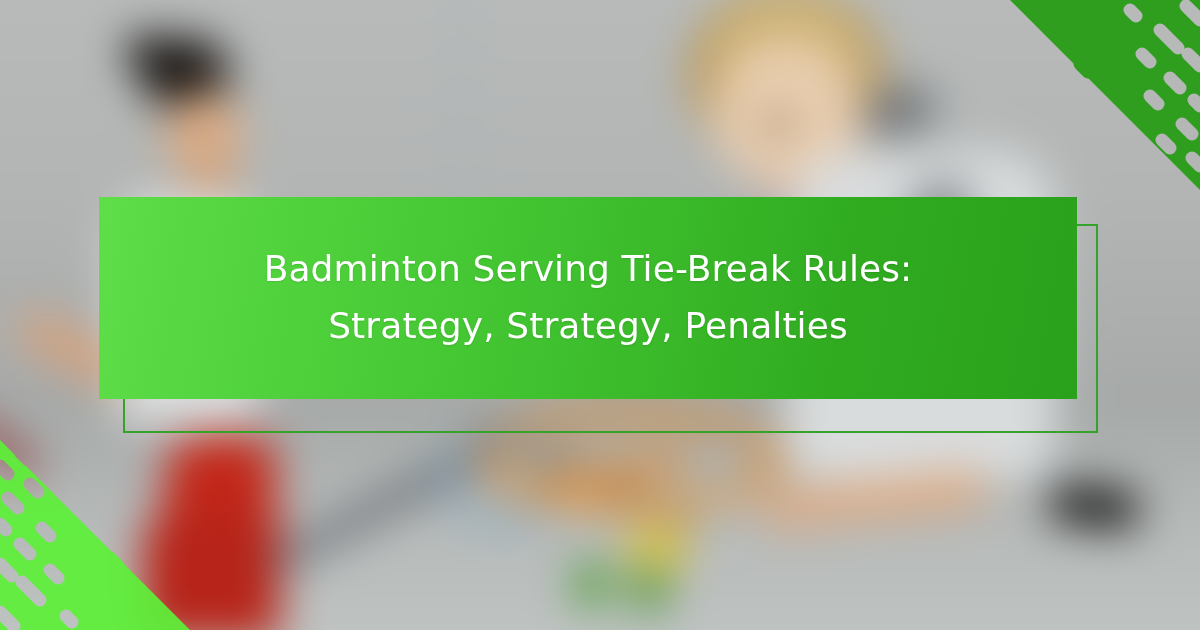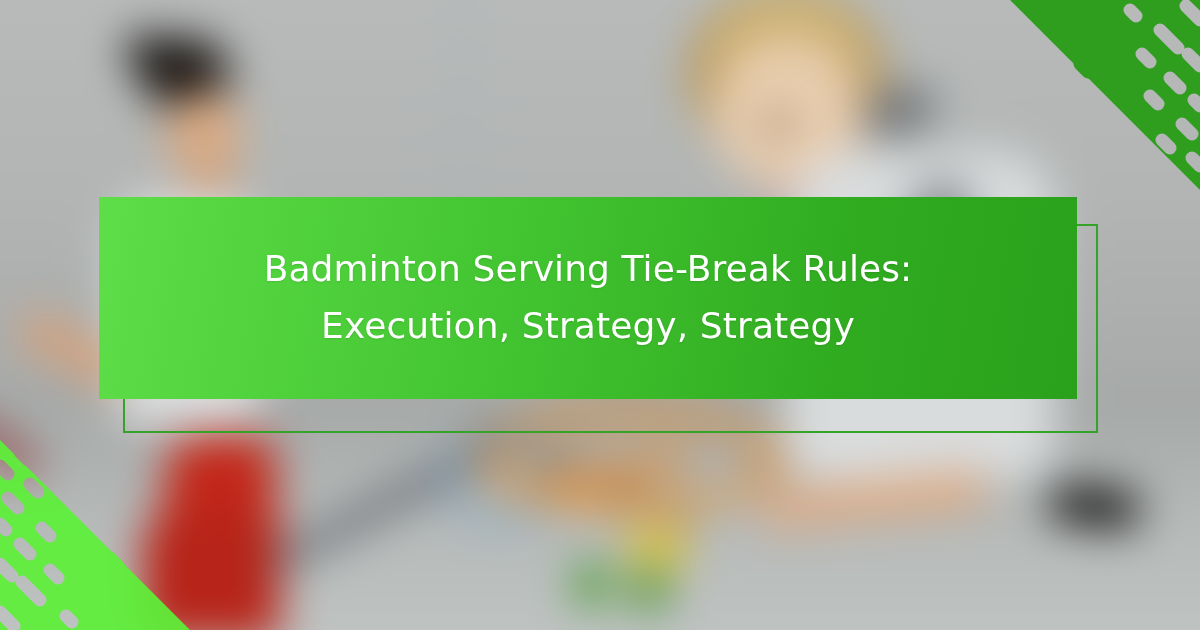--- a/index.html
+++ b/index.html
@@ -101,21 +101,21 @@
     <div style="position:absolute;left:52%;top:78%;width:64px;height:46px;border-radius:24px;background:#d8c44a;"></div>
     <div style="position:absolute;left:48%;top:83%;width:36px;height:44px;border-radius:14px;background:#4f9e3a;"></div>
     <div style="position:absolute;left:52.5%;top:84%;width:34px;height:42px;border-radius:14px;background:#47932f;"></div>
     <div style="position:absolute;left:44%;top:70%;width:170px;height:20px;border-radius:10px;transform:rotate(-10deg);background:#e2903c;"></div>
   </div>
 
   <div id="outline-frame"></div>
 
   <div id="banner">
     <div class="title-line">Badminton Serving Tie-Break Rules:</div>
-    <div class="title-line">Execution, Strategy, Strategy</div>
+    <div class="title-line">Strategy, Strategy, Penalties</div>
   </div>
 
   <svg class="corner" id="corner-tr" viewBox="0 0 190 190">
     <defs>
       <mask id="mask-tr">
         <rect x="0" y="0" width="190" height="190" fill="black"></rect>
 
         <polygon points="190,0 190,190 0,0" fill="white"></polygon>
 
         <g fill="white" stroke="white" stroke-width="13" stroke-linecap="round">

